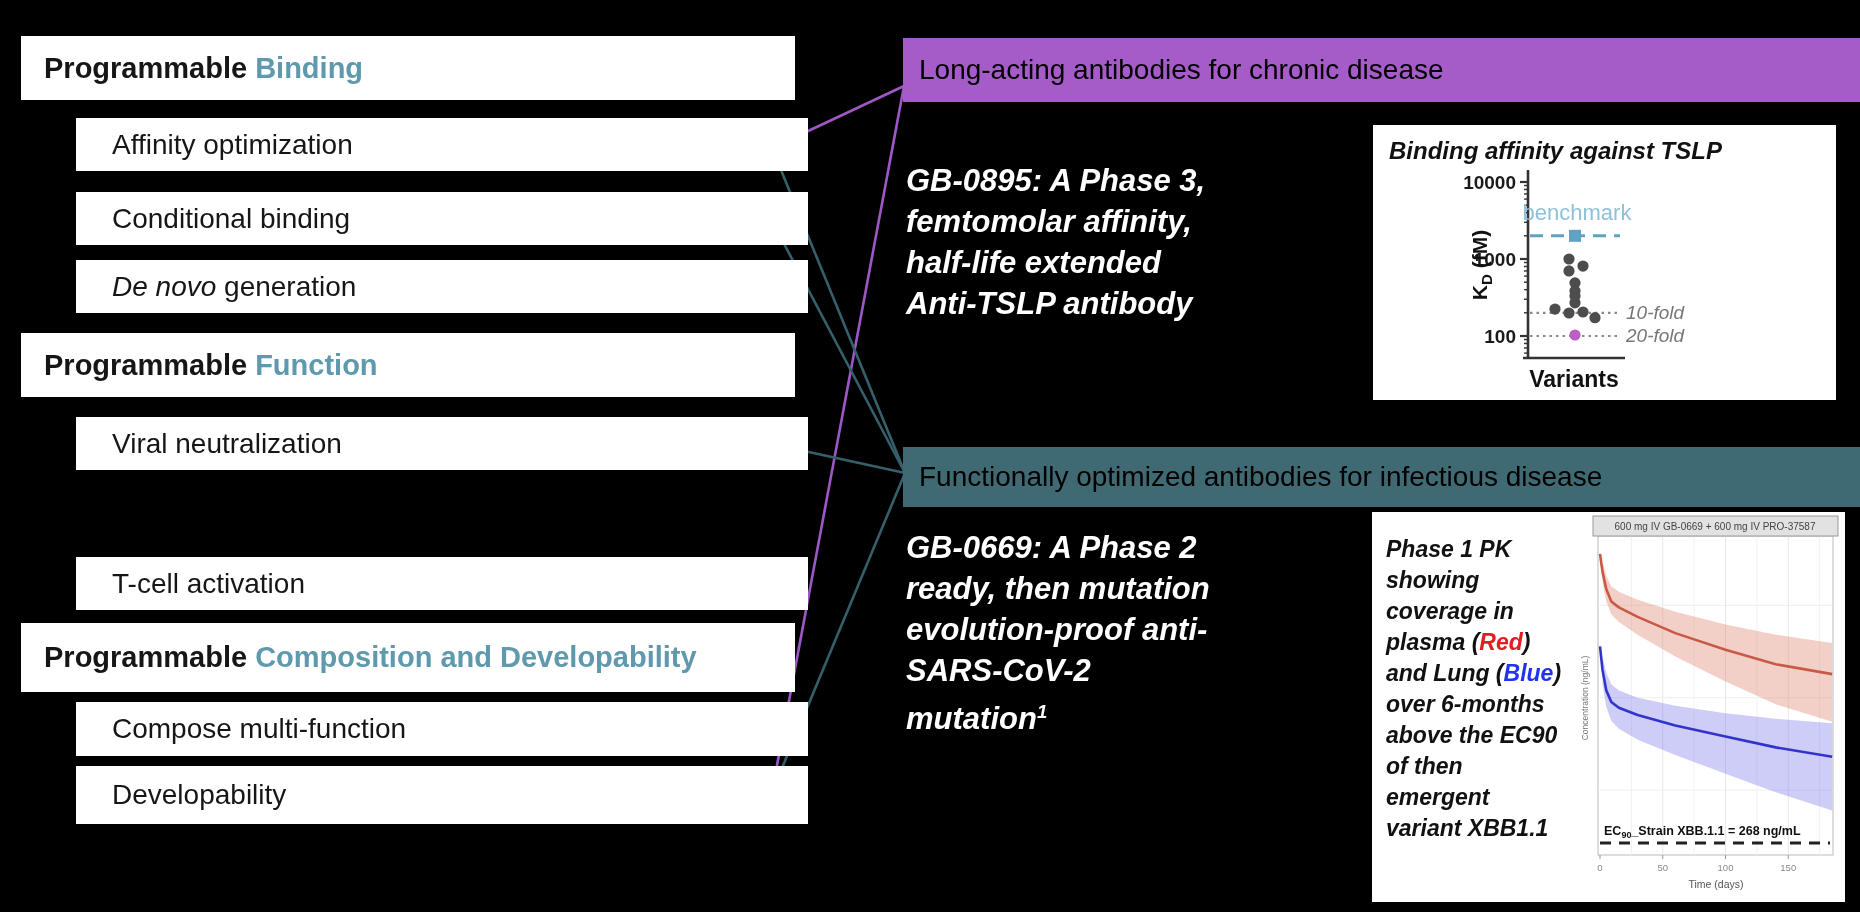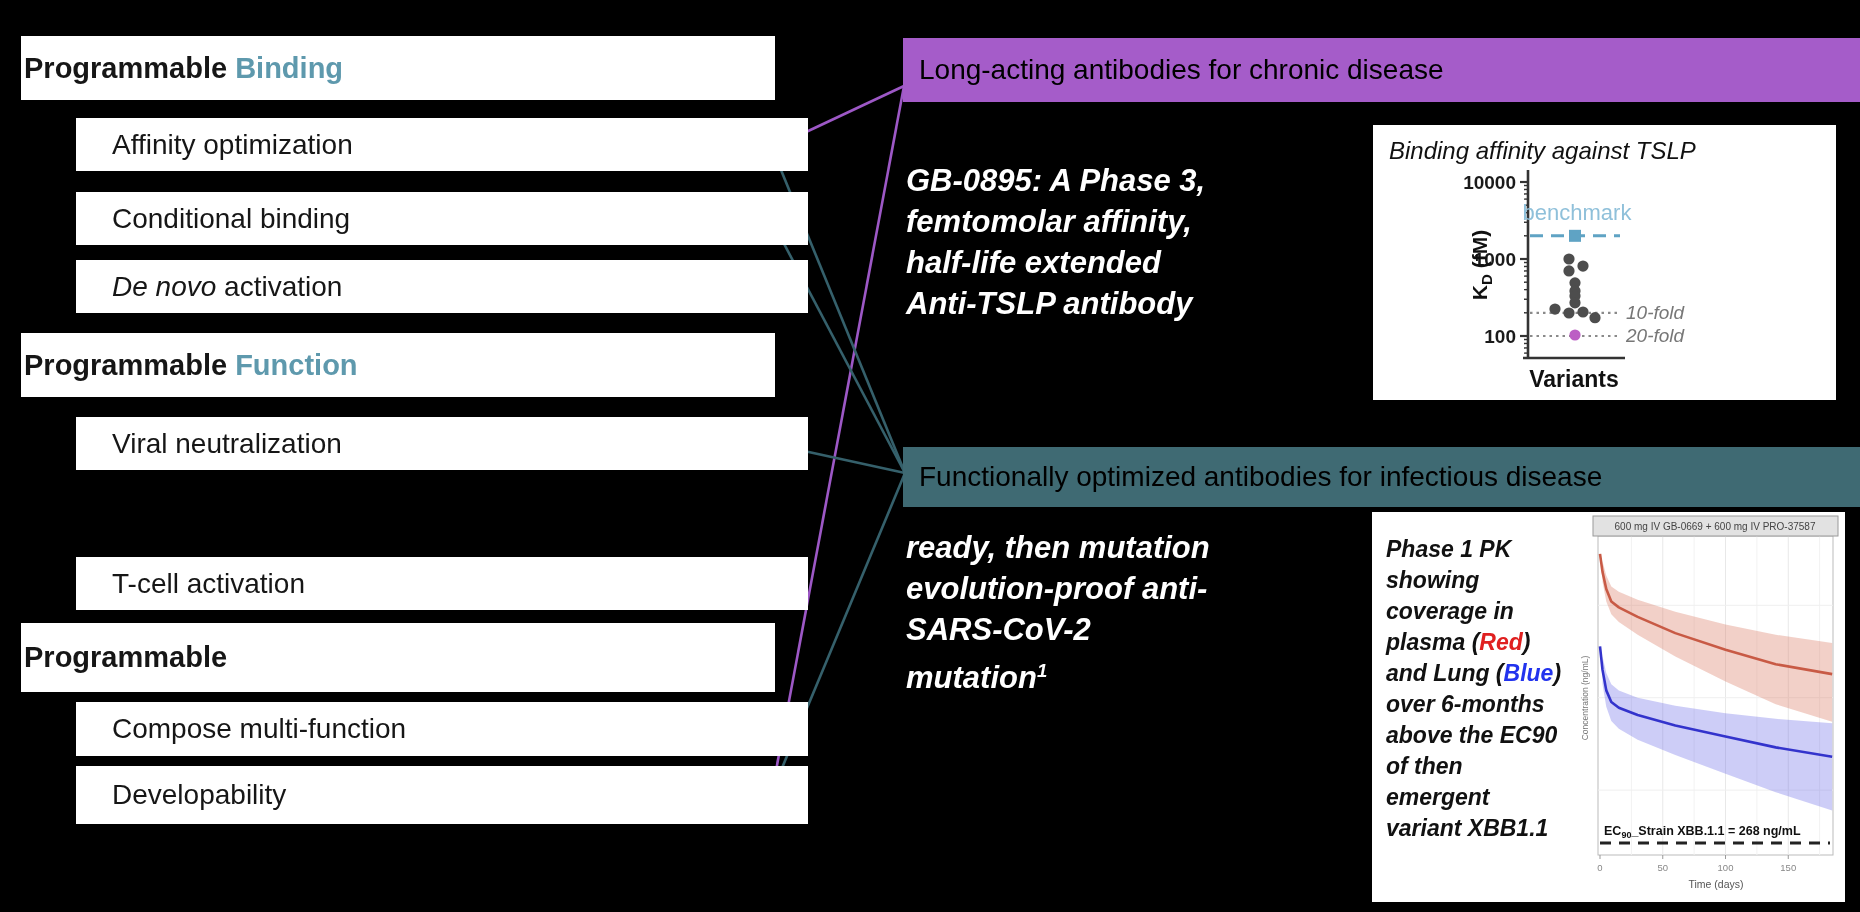--- a/index.html
+++ b/index.html
@@ -1,35 +1,35 @@
 <!DOCTYPE html>
 <html><head>
 <meta charset="utf-8">
 <style>
   html,body{margin:0;padding:0;background:#000;}
   #canvas{position:relative;width:1860px;height:912px;background:#000;overflow:hidden;
           font-family:"Liberation Sans",sans-serif;}
   #connectors{position:absolute;left:0;top:0;width:1860px;height:912px;z-index:1;}
   .bar{position:absolute;background:#fff;display:flex;align-items:center;color:#161616;z-index:2;
        white-space:pre;}
-  .bar.header{font-weight:bold;font-size:29px;padding-left:3px;}
+  .bar.header{font-weight:bold;font-size:29px;padding-left:23px;}
   .bar.item{font-size:28px;padding-left:36px;}
   .accent{color:#5E99AD;font-weight:bold;}
   .em-it{font-style:italic;}
   .banner{position:absolute;left:903px;width:964px;display:flex;align-items:center;
           padding-left:16px;box-sizing:border-box;color:#000000;font-weight:normal;font-size:28px;z-index:2;}
   #banner-chronic{top:38px;height:64px;background:#A55CC9;}
   #banner-infectious{top:447px;height:60px;background:#3F6A73;}
   .gbtext{position:absolute;color:#fff;font-style:italic;font-weight:bold;font-size:31px;
           line-height:41px;z-index:2;}
   #gb0895-text{left:906px;top:120px;margin-top:40px;}
   #gb0669-text{left:906px;top:527px;}
   .panel{position:absolute;background:#fff;z-index:2;}
   #tslp-panel{left:1373px;top:125px;width:463px;height:275px;}
-  #tslp-title{position:absolute;left:16px;top:12px;font-weight:normal;font-style:italic;
+  #tslp-title{position:absolute;left:16px;top:12px;font-weight:bold;font-style:italic;
               font-size:24px;color:#111;}
   #tslp-svg{position:absolute;left:0;top:0;}
   #pk-panel{left:1372px;top:512px;width:473px;height:390px;}
   #pk-caption{position:absolute;left:14px;top:22px;width:200px;font-weight:bold;font-style:italic;
               font-size:23px;line-height:31px;color:#111;}
   .word-red{color:#E02020;}
   .word-blue{color:#2233EE;}
   #pk-svg{position:absolute;left:208px;top:0;}
   sup{font-size:60%;}
 </style>
@@ -49,33 +49,33 @@
   <div class="bar header" style="left:21px;top:36px;width:751px;height:64px;">
     <span>Programmable </span><span class="accent">Binding</span>
   </div>
   <div class="bar item" style="left:76px;top:118px;width:696px;height:53px;">
     <span>Affinity optimization</span>
   </div>
   <div class="bar item" style="left:76px;top:192px;width:696px;height:53px;">
     <span>Conditional binding</span>
   </div>
   <div class="bar item" style="left:76px;top:260px;width:696px;height:53px;">
-    <span class="em-it">De novo</span><span> activation</span>
+    <span class="em-it">De novo</span><span> generation</span>
   </div>
   <div class="bar header" style="left:21px;top:333px;width:751px;height:64px;">
     <span>Programmable </span><span class="accent">Function</span>
   </div>
   <div class="bar item" style="left:76px;top:417px;width:696px;height:53px;">
     <span>Viral neutralization</span>
   </div>
   <div class="bar item" style="left:76px;top:557px;width:696px;height:53px;">
     <span>T-cell activation</span>
   </div>
   <div class="bar header" style="left:21px;top:623px;width:751px;height:69px;">
-    <span>Programmable </span>
+    <span>Programmable </span><span class="accent">Composition and Developability</span>
   </div>
   <div class="bar item" style="left:76px;top:702px;width:696px;height:54px;">
     <span>Compose multi-function</span>
   </div>
   <div class="bar item" style="left:76px;top:766px;width:696px;height:58px;">
     <span>Developability</span>
   </div>
 
   <div class="banner" id="banner-chronic">
     <span>Long-acting antibodies for chronic disease</span>
@@ -85,20 +85,21 @@
   </div>
 
   <div class="gbtext" id="gb0895-text">
     <div>GB-0895: A Phase 3,</div>
     <div>femtomolar affinity,</div>
     <div>half-life extended</div>
     <div>Anti-TSLP antibody</div>
   </div>
 
   <div class="gbtext" id="gb0669-text">
+    <div>GB-0669: A Phase 2</div>
     <div>ready, then mutation</div>
     <div>evolution-proof anti-</div>
     <div>SARS-CoV-2</div>
     <div><span>mutation</span><sup>1</sup></div>
   </div>
 
   <div class="panel" id="tslp-panel">
     <div id="tslp-title">Binding affinity against TSLP</div>
     <svg id="tslp-svg" width="463" height="275" viewBox="0 0 463 275">
         <line x1="151" y1="228.08235372045942" x2="155" y2="228.08235372045942" stroke="#333" stroke-width="1.4"></line>

